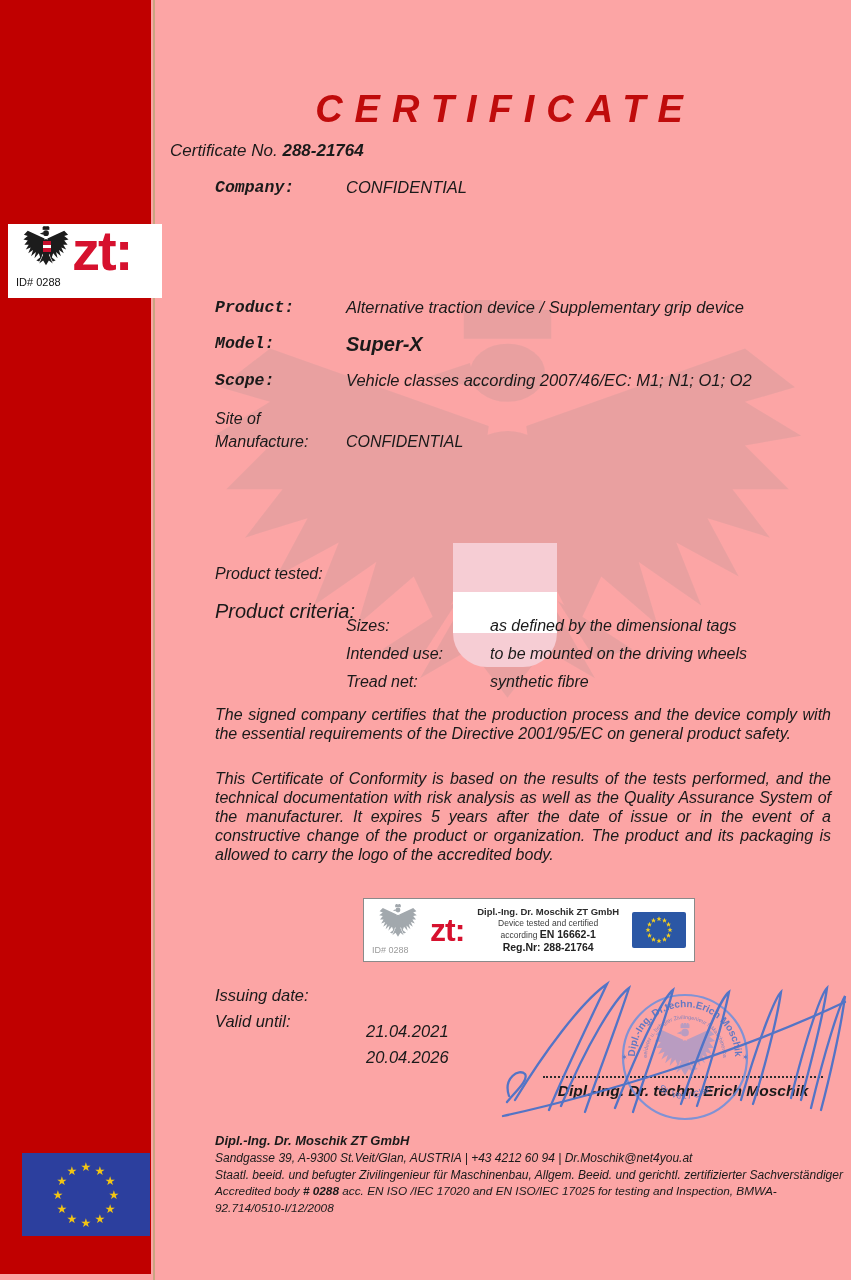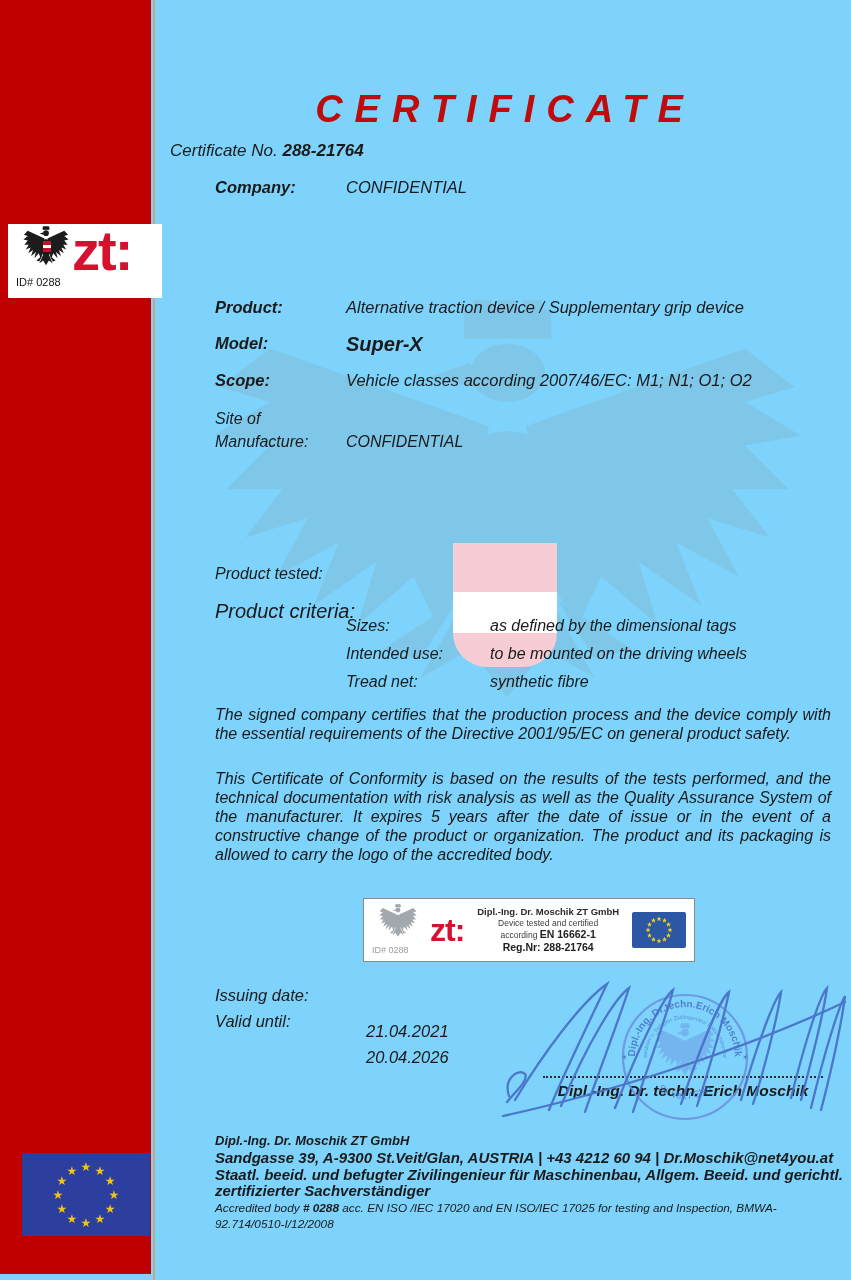--- a/index.html
+++ b/index.html
@@ -1,17 +1,17 @@
 <!DOCTYPE html>
 <html><head>
 <meta charset="utf-8">
 <style>
   html,body{margin:0;padding:0;background:#ffffff;}
   .page{
-    position:relative;width:851px;height:1280px;background:#7dd3fc;overflow:hidden;
+    position:relative;width:851px;height:1280px;background:#fca5a5;overflow:hidden;
     font-family:"Liberation Sans",sans-serif;font-style:italic;color:#1a1a1a;
   }
   
   .red-band{position:absolute;left:0;top:0;width:151px;height:1274px;background:#c00000;z-index:1;}
   .tan-line{position:absolute;left:153px;top:0;width:2px;height:1280px;background:#c9a581;z-index:1;}
 
   
   .watermark{position:absolute;left:195px;top:300px;width:625px;height:485px;z-index:0;opacity:0.16;}
   .wm-band{position:absolute;left:453px;width:104px;z-index:0;}
   .wm-band.top{top:543px;height:49px;background:#f6cdd4;}
@@ -19,21 +19,21 @@
   .wm-band.bot{top:633px;height:34px;background:#f6cdd4;border-radius:0 0 52px 52px;}
 
   
   .title{position:absolute;left:170px;top:88px;width:670px;text-align:center;
     font-size:38px;font-weight:bold;letter-spacing:12px;color:#bf0b0b;z-index:2;}
   .cert-no{position:absolute;left:170px;top:141px;width:670px;text-align:left;font-size:17px;z-index:2;}
   .cert-no b{font-weight:bold;}
 
   
   .lbl{position:absolute;left:215px;font-size:16.5px;z-index:2;}
-  .lbl.bold{font-weight:bold;}
+  .lbl.bold{font-weight:bold;font-family:Liberation Mono, monospace;}
   .val{position:absolute;left:346px;font-size:16.5px;z-index:2;}
   .subk{position:absolute;left:346px;font-size:16px;z-index:2;}
   .subv{position:absolute;left:490px;font-size:16px;z-index:2;}
 
   .para{position:absolute;left:215px;width:616px;font-size:16px;line-height:19px;
     text-align:justify;z-index:2;}
 
   
   .logo-box{position:absolute;left:8px;top:224px;width:154px;height:74px;background:#ffffff;z-index:2;}
   .logo-box .eagle{position:absolute;left:14px;top:2px;width:48px;height:48px;fill:#1c1c1c;}
@@ -64,21 +64,21 @@
 
   
   .sig-svg{position:absolute;left:495px;top:958px;width:356px;height:172px;z-index:4;}
   .dotted-line{position:absolute;left:543px;top:1076px;width:280px;border-top:2.5px dotted #2b2b2b;z-index:3;}
   .sig-name{position:absolute;left:533px;top:1082px;width:300px;text-align:center;
     font-size:15.5px;font-weight:600;z-index:3;}
 
   
   .footer{position:absolute;left:215px;top:1131px;width:630px;z-index:2;}
   .footer .f1{font-size:13px;font-weight:bold;line-height:19px;}
-  .footer .f2,.footer .f3{font-size:15px;line-height:16.5px;font-weight:bold;}
+  .footer .f2,.footer .f3{font-size:12px;line-height:16.5px;}
   .footer .f4{font-size:11.8px;line-height:16.5px;}
   .footer .f4 b{font-weight:bold;}
 
   
   .eu-flag-bottom{position:absolute;left:22px;top:1153px;width:128px;height:83px;background:#2c3f9e;z-index:2;}
   .eu-flag-bottom span{position:absolute;transform:translate(-50%,-50%);font-size:12px;font-style:normal;color:#f2c514;}
 </style>
 </head>
 <body>
 

